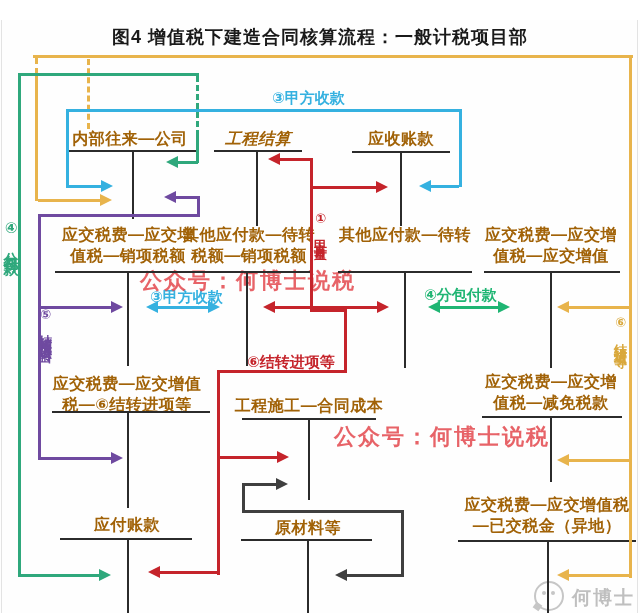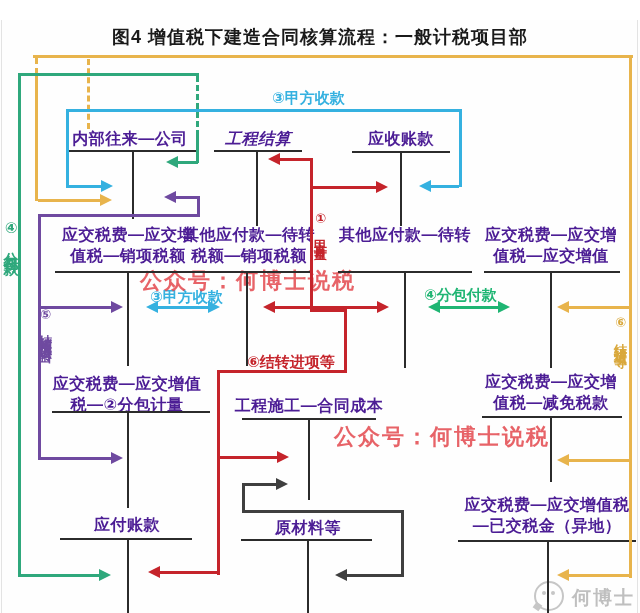--- a/index.html
+++ b/index.html
@@ -1,20 +1,20 @@
 <!DOCTYPE html>
 <html><head>
 <meta charset="utf-8">
 <style>
   html,body{margin:0;padding:0;background:#ffffff;}
   #stage{position:relative;width:640px;height:613px;background:#fefefe;overflow:hidden;
          font-family:"Liberation Sans","DejaVu Sans",sans-serif;margin-top:20px;}
   .ttl{position:absolute;left:0;top:5px;width:640px;text-align:center;font-size:18px;
        font-weight:bold;color:#1a1a1a;letter-spacing:1px;}
-  .acct{position:absolute;font-size:16px;font-weight:bold;color:#4c1d95;text-align:center;
+  .acct{position:absolute;font-size:16px;font-weight:bold;color:#a16207;text-align:center;
         line-height:21px;letter-spacing:0.5px;white-space:nowrap;}
   .lbl{position:absolute;font-weight:bold;white-space:nowrap;}
   .vtext{writing-mode:vertical-rl;text-orientation:upright;letter-spacing:3px;}
   .ln{position:absolute;}
   .ah{position:absolute;width:0;height:0;}
   .wm{position:absolute;font-weight:bold;opacity:0.85;letter-spacing:2px;font-size:22px;}
   .wmf{position:absolute;font-size:19px;letter-spacing:2px;font-weight:bold;}
   .logo{position:absolute;left:534px;top:561px;width:26px;height:26px;border:2px solid #c6c6c6;
         border-radius:50%;}
   .logo .eye{position:absolute;width:4px;height:4px;border-radius:50%;background:#c6c6c6;top:8px;}
@@ -48,21 +48,21 @@
   </div>
   <div class="acct" style="left:325px;top:204px;width:160px;">
     <div>其他应付款—待转</div>
   </div>
   <div class="acct" style="left:471px;top:204px;width:160px;">
     <div>应交税费—应交增</div>
     <div>值税—应交增值</div>
   </div>
   <div class="acct" style="left:40px;top:353px;width:174px;">
     <div>应交税费—应交增值</div>
-    <div>税—②分包计量</div>
+    <div>税—⑥结转进项等</div>
   </div>
   <div class="acct" style="left:228px;top:375px;width:162px;">
     <div>工程施工—合同成本</div>
   </div>
   <div class="acct" style="left:471px;top:351px;width:160px;">
     <div>应交税费—应交增</div>
     <div>值税—减免税款</div>
   </div>
   <div class="acct" style="left:87px;top:494px;width:80px;">
     <div>应付账款</div>

